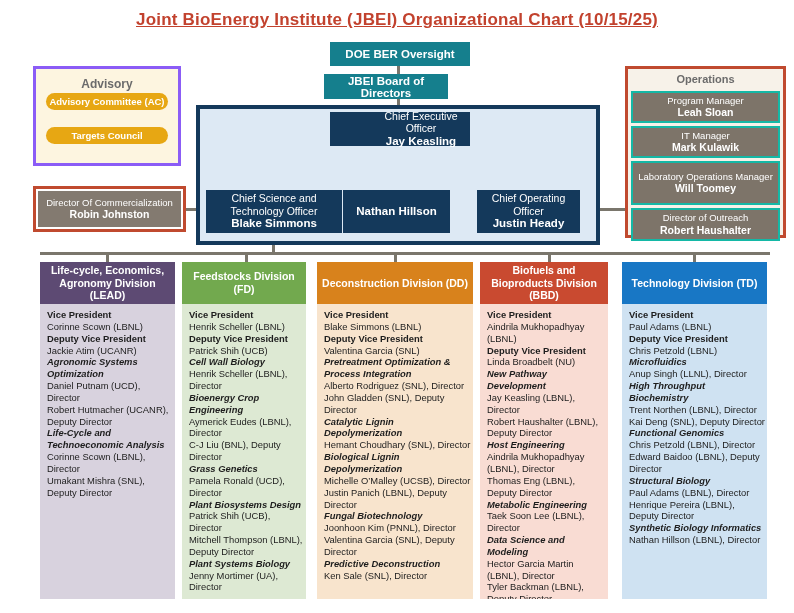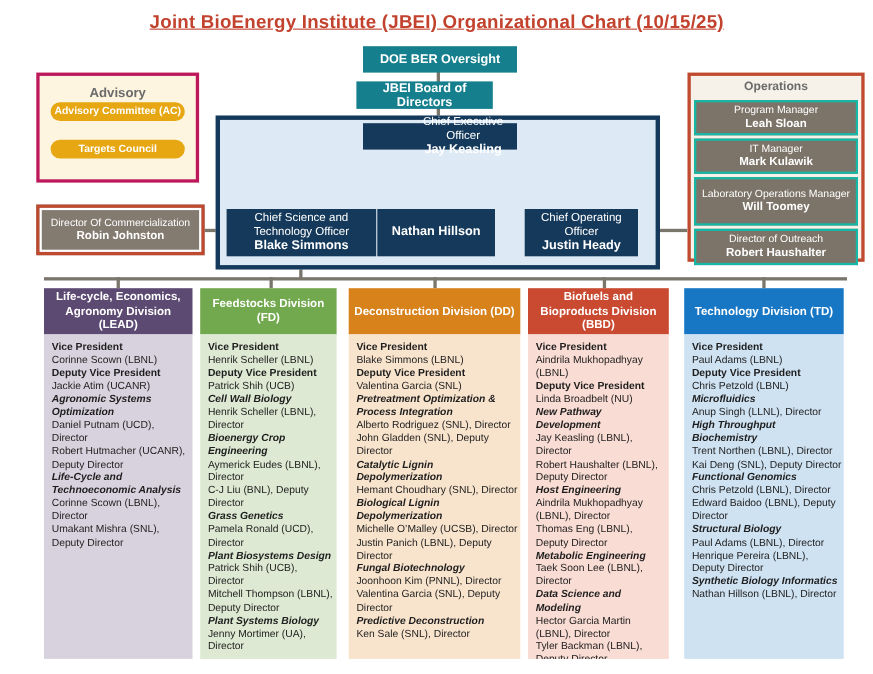--- a/index.html
+++ b/index.html
@@ -17,21 +17,21 @@
   
   .conn{position:absolute;background:#7a766c;}
   
   .teal-box{
     background:#157f8d;color:#ffffff;font-weight:bold;font-size:11.5px;
     display:flex;align-items:center;justify-content:center;text-align:center;
   }
   
   #advisory{
     left:33px;top:66px;width:148px;height:100px;
-    background:#fdf5e0;border:3px solid #be185d;box-sizing:border-box;
+    background:#fdf5e0;border:3px solid #8b5cf6;box-sizing:border-box;
   }
   .panel-title{width:100%;text-align:center;font-weight:bold;color:#6b6b6b;}
   #advisory .panel-title{font-size:12px;margin-top:8px;}
   .pill{
     position:absolute;left:10px;width:122px;height:17px;border-radius:12px;
     background:#e7a713;color:#ffffff;font-weight:bold;font-size:9.5px;
     display:flex;align-items:center;justify-content:center;text-align:center;
   }
   
   #operations{
@@ -140,21 +140,21 @@
       <span class="name">Will Toomey</span>
     </div>
     <div class="ops-item" style="flex:0 0 33px;">
       <span class="role">Director of Outreach</span>
       <span class="name">Robert Haushalter</span>
     </div>
   </div>
 
   <div id="exec-container" class="abs"></div>
 
-  <div class="navy-box" style="left:330px;top:112px;width:140px;height:24px;padding-left:44px;">
+  <div class="navy-box" style="left:330px;top:112px;width:140px;height:34px;padding-left:44px;">
     <span class="role">Chief Executive Officer</span>
     <span class="name">Jay Keasling</span>
   </div>
 
   <div class="navy-box" style="left:206px;top:190px;width:136px;height:43px;">
     <span class="role">Chief Science and Technology Officer</span>
     <span class="name">Blake Simmons</span>
   </div>
   <div class="navy-box" style="left:343px;top:190px;width:107px;height:43px;">
     <span class="name">Nathan Hillson</span>

